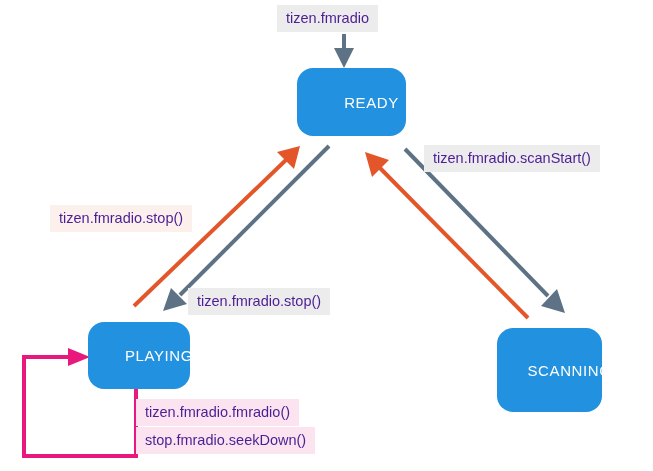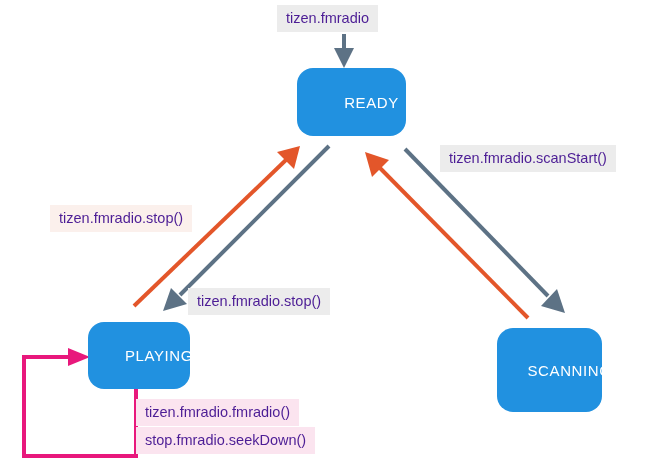--- a/index.html
+++ b/index.html
@@ -65,21 +65,21 @@
     padding: 4px 9px 5px 9px;
     box-sizing: border-box;
     line-height: 1.25;
     user-select: none;
   }
   .label-gray { background: #ececec; }
   .label-peach { background: #fbf0ec; margin-left: 24px; }
   .label-pink  { background: #fbe4ef; }
 
   #label-entry     { left: 277px; top: 5px; }
-  #label-scanstart { left: 440px; top: 145px; }
+  #label-scanstart { left: 424px; top: 145px; }
   #label-stop      { left: 26px;  top: 205px; }
   #label-scanstop  { left: 245px; top: 248px; }
   #label-start     { left: 188px; top: 288px; }
   #label-seekup    { left: 136px; top: 399px; }
   #label-seekdown  { left: 136px; top: 427px; }
 </style>
 </head>
 <body>
 
 <div id="diagram-root">

